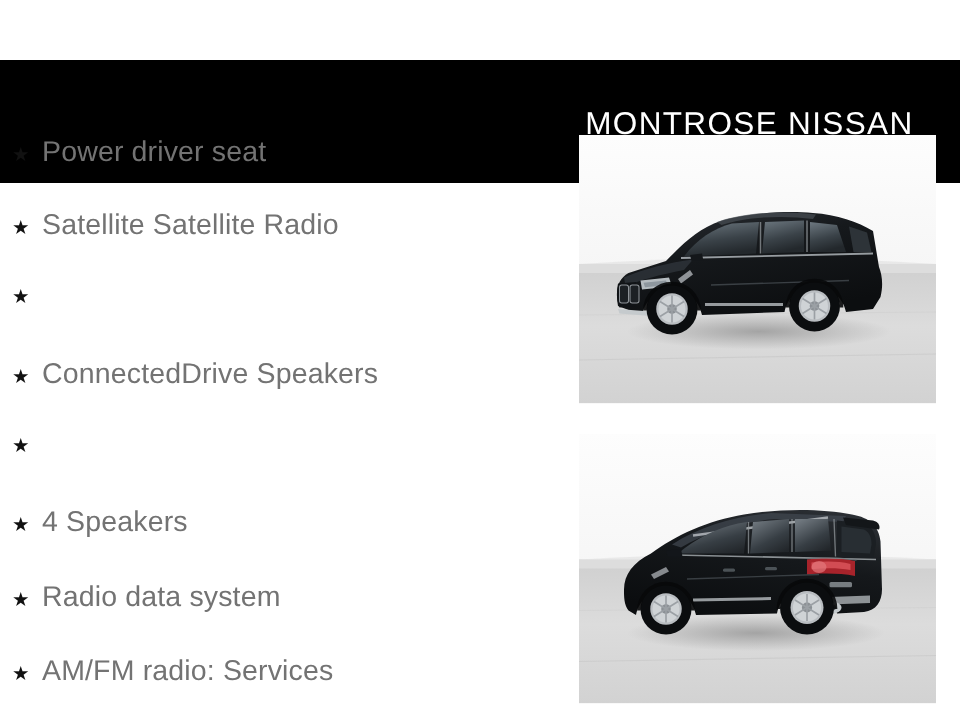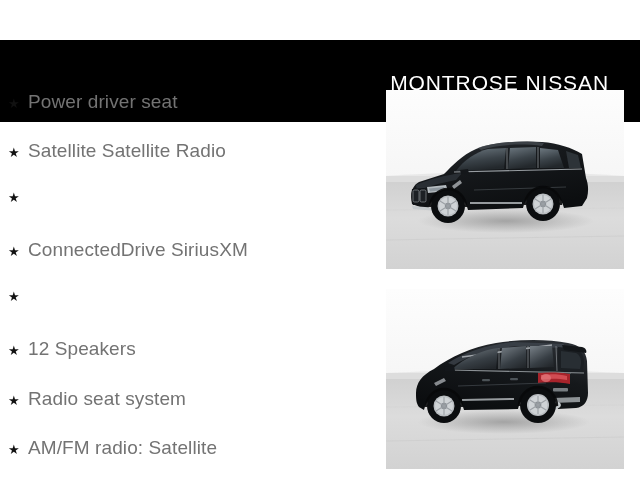--- a/index.html
+++ b/index.html
@@ -125,40 +125,40 @@
       <span class="bullet-star">★</span>
       <span class="feature-label">Satellite Satellite Radio</span>
     </li>
 
     <li class="feature-item">
       <span class="bullet-star">★</span>
     </li>
 
     <li class="feature-item">
       <span class="bullet-star">★</span>
-      <span class="feature-label">ConnectedDrive SiriusXM</span>
-    </li>
-
-    <li class="feature-item">
-      <span class="bullet-star">★</span>
-    </li>
-
-    <li class="feature-item">
-      <span class="bullet-star">★</span>
-      <span class="feature-label">12 Speakers</span>
-    </li>
-
-    <li class="feature-item">
-      <span class="bullet-star">★</span>
-      <span class="feature-label">Radio seat system</span>
-    </li>
-
-    <li class="feature-item">
-      <span class="bullet-star">★</span>
-      <span class="feature-label">AM/FM radio: Satellite</span>
+      <span class="feature-label">ConnectedDrive Speakers</span>
+    </li>
+
+    <li class="feature-item">
+      <span class="bullet-star">★</span>
+    </li>
+
+    <li class="feature-item">
+      <span class="bullet-star">★</span>
+      <span class="feature-label">4 Speakers</span>
+    </li>
+
+    <li class="feature-item">
+      <span class="bullet-star">★</span>
+      <span class="feature-label">Radio data system</span>
+    </li>
+
+    <li class="feature-item">
+      <span class="bullet-star">★</span>
+      <span class="feature-label">AM/FM radio: Services</span>
     </li>
 
   </ul>
 
   <div class="photo photo-front">
     <svg viewBox="0 0 238 179" preserveAspectRatio="none">
       <defs>
         <linearGradient id="wallA" x1="0" y1="0" x2="0" y2="1">
           <stop offset="0" stop-color="#fdfdfd"></stop>
           <stop offset="1" stop-color="#efefef"></stop>

